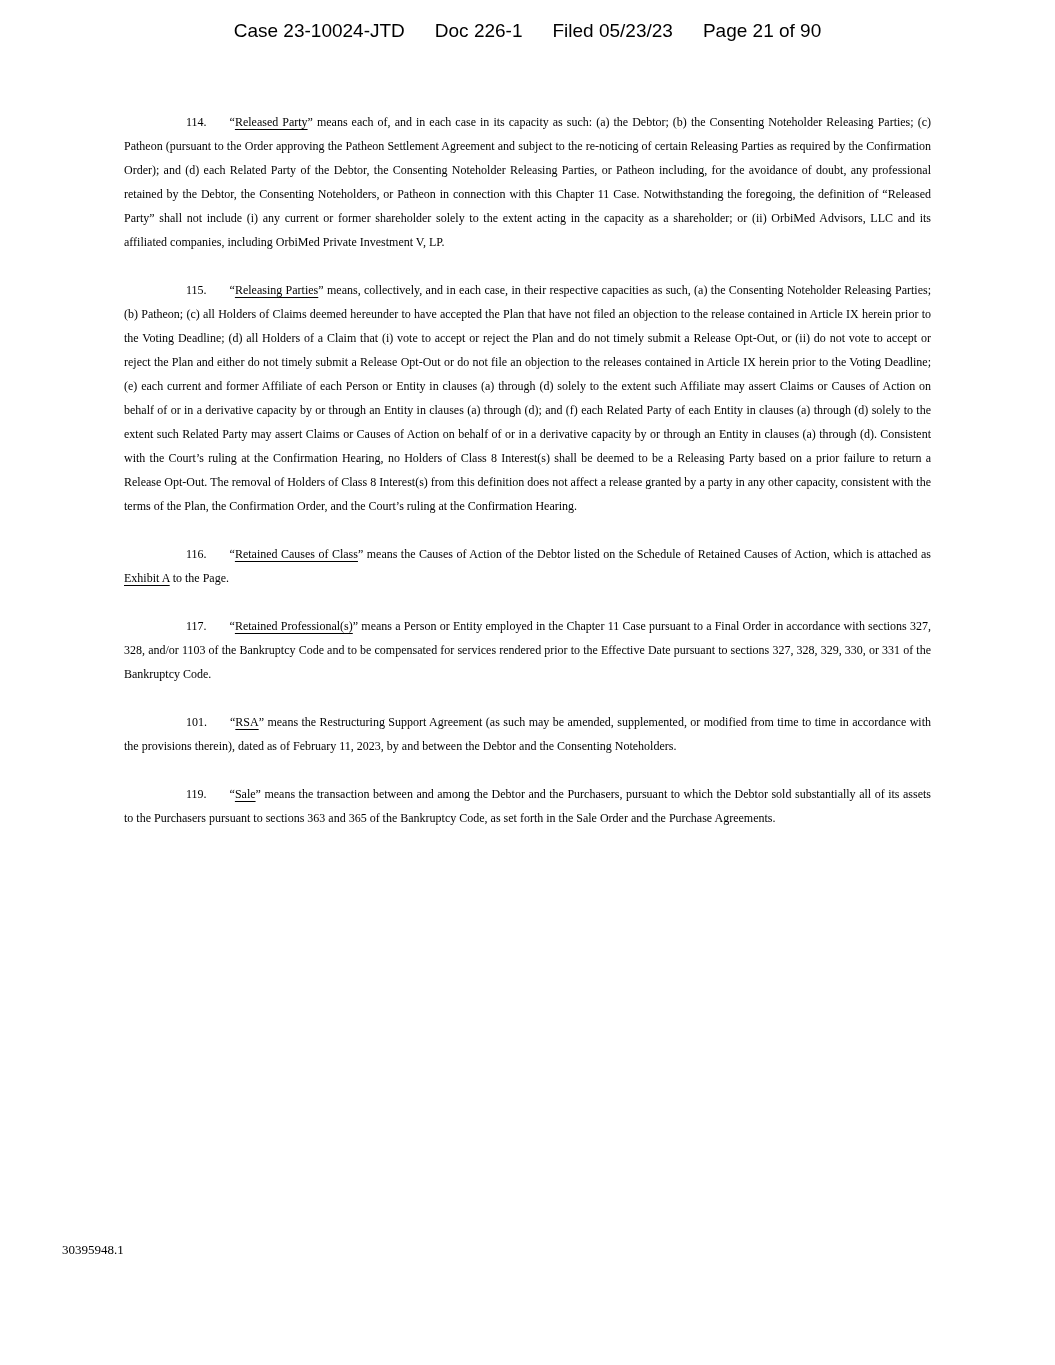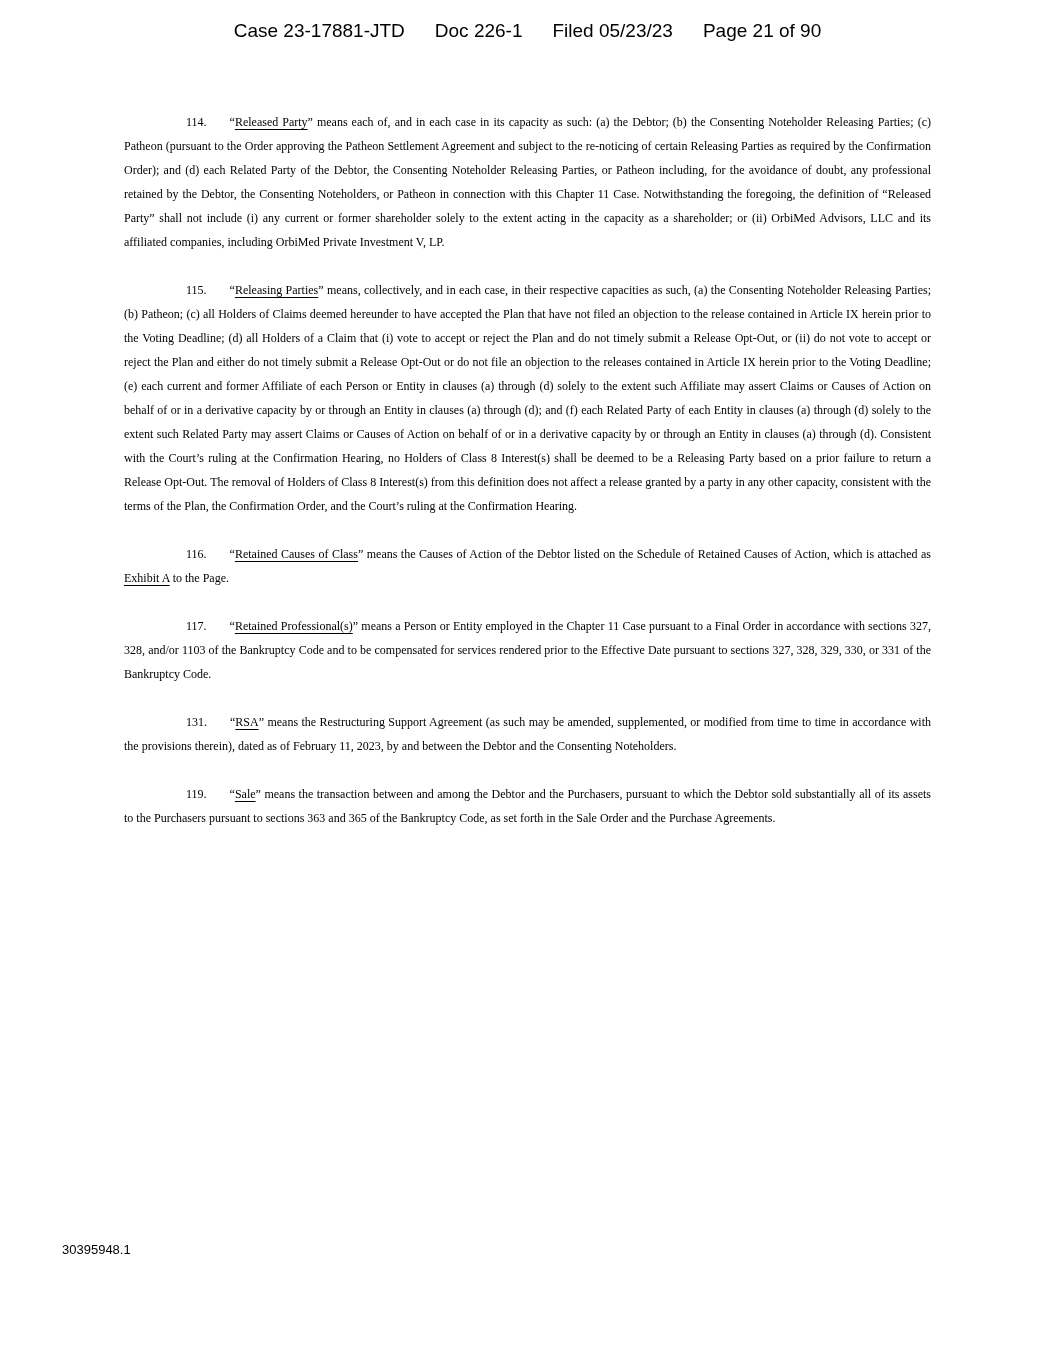--- a/index.html
+++ b/index.html
@@ -51,48 +51,48 @@
   }
   .underline {
     text-decoration: underline;
     text-underline-offset: 3px;
   }
   .footer-doc-number {
     position: absolute;
     left: 62px;
     top: 1242px;
     font-size: 13px;
-    font-family: Liberation Sans, sans-serif;
+    font-family: Liberation Serif, serif;
   }
   .footer-page-number {
     position: absolute;
     top: 1252px;
     left: 0;
     width: 100%;
     text-align: center;
     font-size: 20px;
     font-family: "Liberation Serif", serif;
   }
 </style>
 </head>
 <body>
 
 <div class="page">
 
   <div class="court-header">
-    <span>Case 23-17881-JTD</span>
+    <span>Case 23-10024-JTD</span>
     <span>Doc 226-1</span>
     <span>Filed 05/23/23</span>
     <span>Page 21 of 90</span>
   </div>
 
   <div class="document-body">
       <p class="para"><span>114.</span><span class="num-gap"></span><span class="">“</span><span class="underline">Released Party</span><span class="">” means each of, and in each case in its capacity as such: (a) the Debtor; (b) the Consenting Noteholder Releasing Parties; (c) Patheon (pursuant to the Order approving the Patheon Settlement Agreement and subject to the re-noticing of certain Releasing Parties as required by the Confirmation Order); and (d) each Related Party of the Debtor, the Consenting Noteholder Releasing Parties, or Patheon including, for the avoidance of doubt, any professional retained by the Debtor, the Consenting Noteholders, or Patheon in connection with this Chapter 11 Case.  Notwithstanding the foregoing, the definition of “Released Party” shall not include (i) any current or former shareholder solely to the extent acting in the capacity as a shareholder; or (ii) OrbiMed Advisors, LLC and its affiliated companies, including OrbiMed Private Investment V, LP.</span></p>
       <p class="para"><span>115.</span><span class="num-gap"></span><span class="">“</span><span class="underline">Releasing Parties</span><span class="">” means, collectively, and in each case, in their respective capacities as such, (a) the Consenting Noteholder Releasing Parties; (b) Patheon; (c) all Holders of Claims deemed hereunder to have accepted the Plan that have not filed an objection to the release contained in Article IX herein prior to the Voting Deadline; (d) all Holders of a Claim that (i) vote to accept or reject the Plan and do not timely submit a Release Opt-Out, or (ii) do not vote to accept or reject the Plan and either do not timely submit a Release Opt-Out or do not file an objection to the releases contained in Article IX herein prior to the Voting Deadline; (e) each current and former Affiliate of each Person or Entity in clauses (a) through (d) solely to the extent such Affiliate may assert Claims or Causes of Action on behalf of or in a derivative capacity by or through an Entity in clauses (a) through (d); and (f) each Related Party of each Entity in clauses (a) through (d) solely to the extent such Related Party may assert Claims or Causes of Action on behalf of or in a derivative capacity by or through an Entity in clauses (a) through (d).  Consistent with the Court’s ruling at the Confirmation Hearing, no Holders of Class 8 Interest(s) shall be deemed to be a Releasing Party based on a prior failure to return a Release Opt-Out.  The removal of Holders of Class 8 Interest(s) from this definition does not affect a release granted by a party in any other capacity, consistent with the terms of the Plan, the Confirmation Order, and the Court’s ruling at the Confirmation Hearing.</span></p>
       <p class="para"><span>116.</span><span class="num-gap"></span><span class="">“</span><span class="underline">Retained Causes of Class</span><span class="">” means the Causes of Action of the Debtor listed on the Schedule of Retained Causes of Action, which is attached as </span><span class="underline">Exhibit A</span><span class=""> to the Page.</span></p>
       <p class="para"><span>117.</span><span class="num-gap"></span><span class="">“</span><span class="underline">Retained Professional(s)</span><span class="">” means a Person or Entity employed in the Chapter 11 Case pursuant to a Final Order in accordance with sections 327, 328, and/or 1103 of the Bankruptcy Code and to be compensated for services rendered prior to the Effective Date pursuant to sections 327, 328, 329, 330, or 331 of the Bankruptcy Code.</span></p>
-      <p class="para"><span>131.</span><span class="num-gap"></span><span class="">“</span><span class="underline">RSA</span><span class="">” means the Restructuring Support Agreement (as such may be amended, supplemented, or modified from time to time in accordance with the provisions therein), dated as of February 11, 2023, by and between the Debtor and the Consenting Noteholders.</span></p>
+      <p class="para"><span>101.</span><span class="num-gap"></span><span class="">“</span><span class="underline">RSA</span><span class="">” means the Restructuring Support Agreement (as such may be amended, supplemented, or modified from time to time in accordance with the provisions therein), dated as of February 11, 2023, by and between the Debtor and the Consenting Noteholders.</span></p>
       <p class="para"><span>119.</span><span class="num-gap"></span><span class="">“</span><span class="underline">Sale</span><span class="">” means the transaction between and among the Debtor and the Purchasers, pursuant to which the Debtor sold substantially all of its assets to the Purchasers pursuant to sections 363 and 365 of the Bankruptcy Code, as set forth in the Sale Order and the Purchase Agreements.</span></p>
     </div>
 
   <div class="footer-doc-number">30395948.1</div>
 
 </div>
 
 </body></html>

